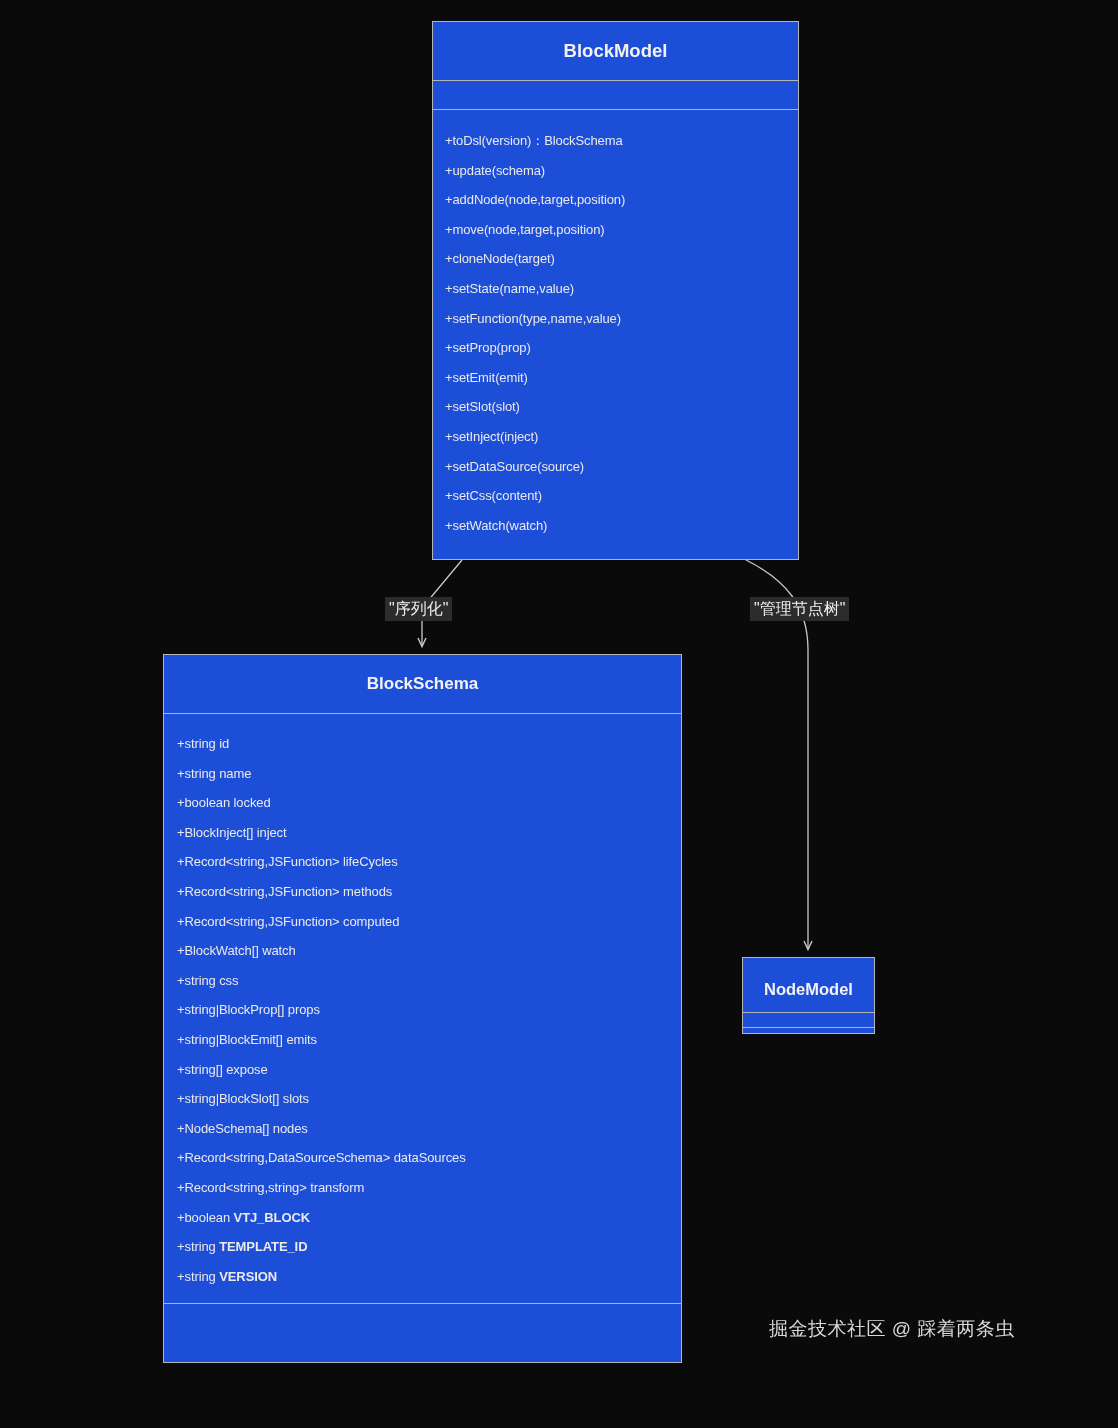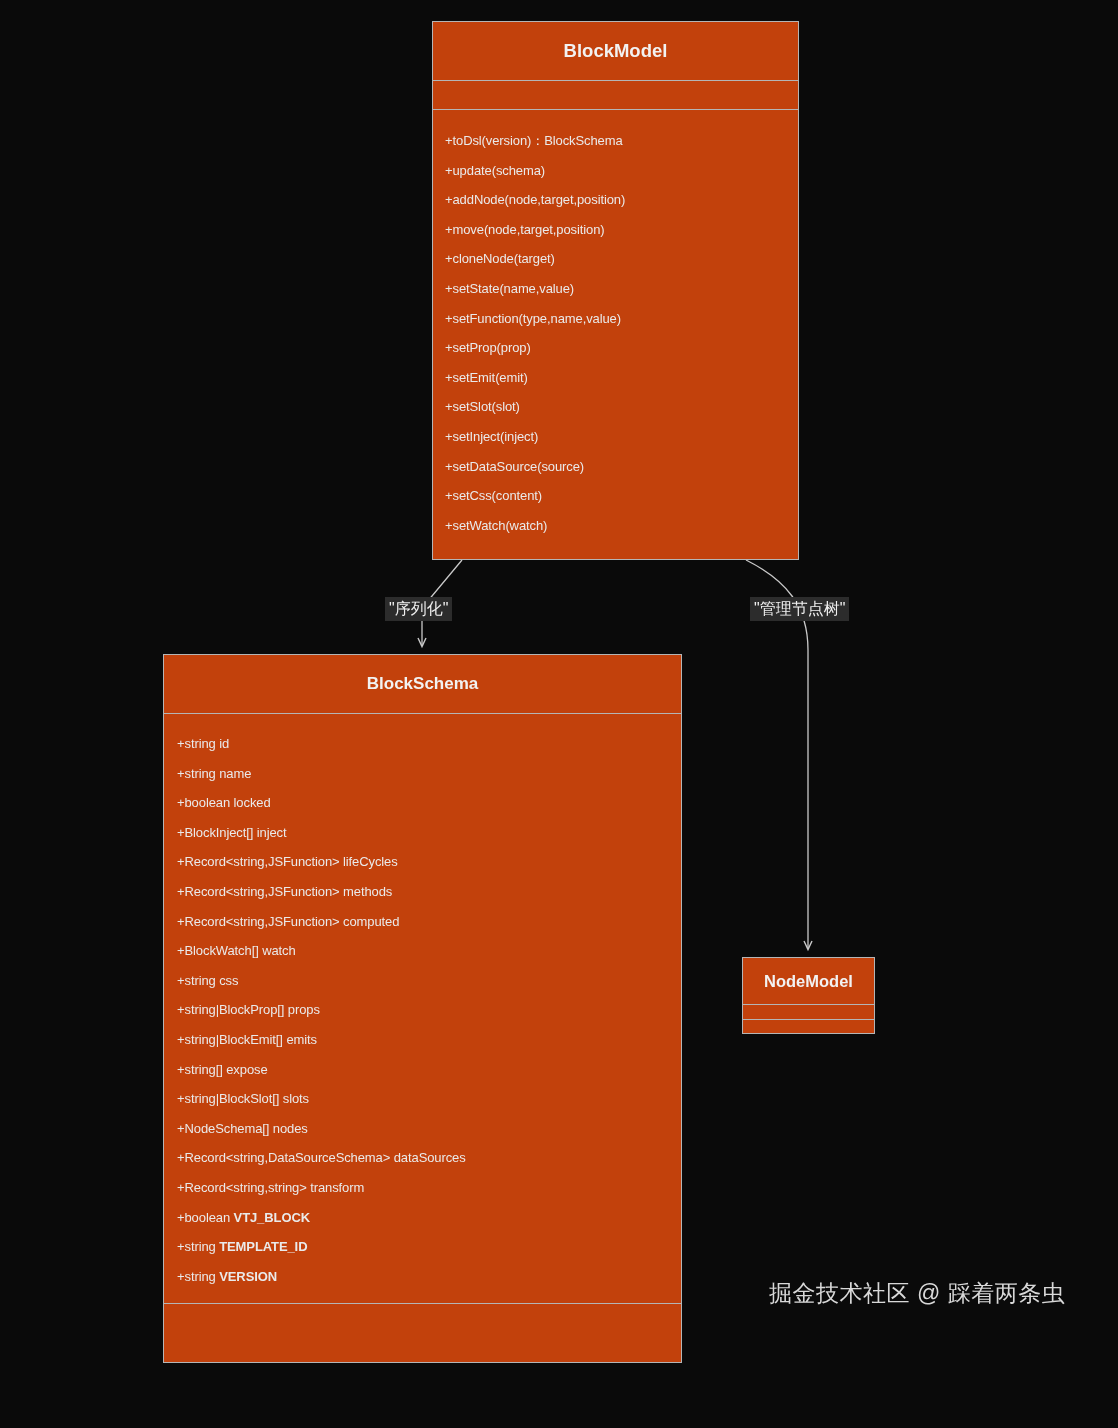--- a/index.html
+++ b/index.html
@@ -19,21 +19,21 @@
   #canvas {
     position: absolute;
     inset: 0;
     width: 1118px;
     height: 1428px;
   }
 
   
   .uml-class {
     position: absolute;
-    background: #c2410c;
+    background: #1d4ed8;
     border: 1px solid #b5b5b5;
     box-sizing: border-box;
     z-index: 3;
   }
   .uml-title {
     text-align: center;
     color: #f2f2f2;
     font-weight: bold;
     box-sizing: border-box;
     display: flex;
@@ -99,20 +99,21 @@
   
   #node-model {
     left: 742px;
     top: 957px;
     width: 133px;
     height: 77px;
   }
   #node-model .uml-title {
     height: 46px;
     font-size: 16.5px;
+    margin-top: 8px;
   }
   #node-model .small-compartment {
     height: 14px;
   }
 
   
   .edge-label {
     position: absolute;
     background: #2c2c2c;
     color: #f0f0f0;
@@ -128,23 +129,23 @@
   }
   #edge-label-manage-tree {
     left: 750px;
     top: 597px;
   }
 
   
   #watermark {
     position: absolute;
     left: 769px;
-    top: 1278px;
+    top: 1316px;
     color: #d8d8d8;
-    font-size: 23px;
+    font-size: 19px;
     letter-spacing: 0.5px;
     white-space: nowrap;
     z-index: 5;
   }
 </style>
 </head>
 <body>
 
 <svg id="canvas" viewBox="0 0 1118 1428" xmlns="http://www.w3.org/2000/svg">
   <defs>

